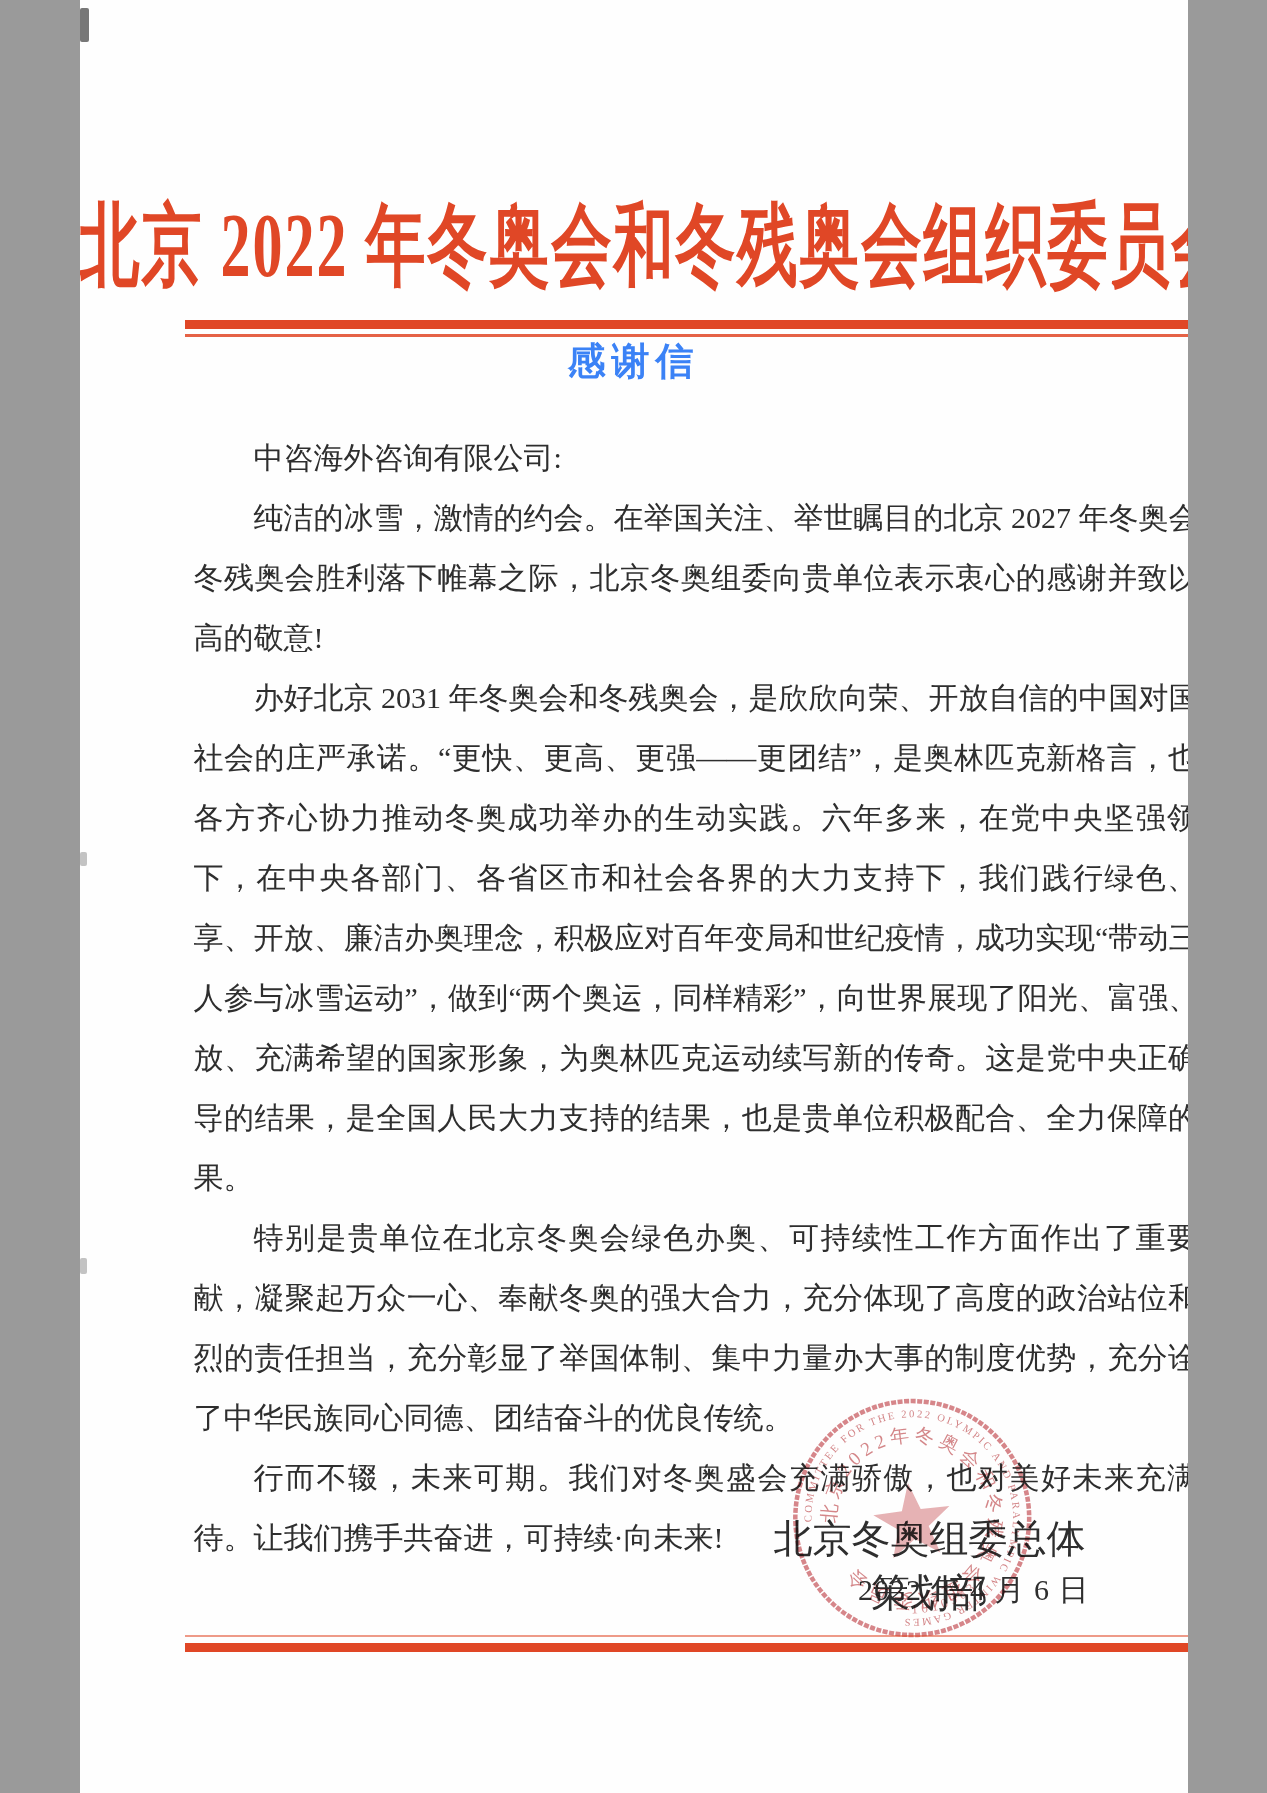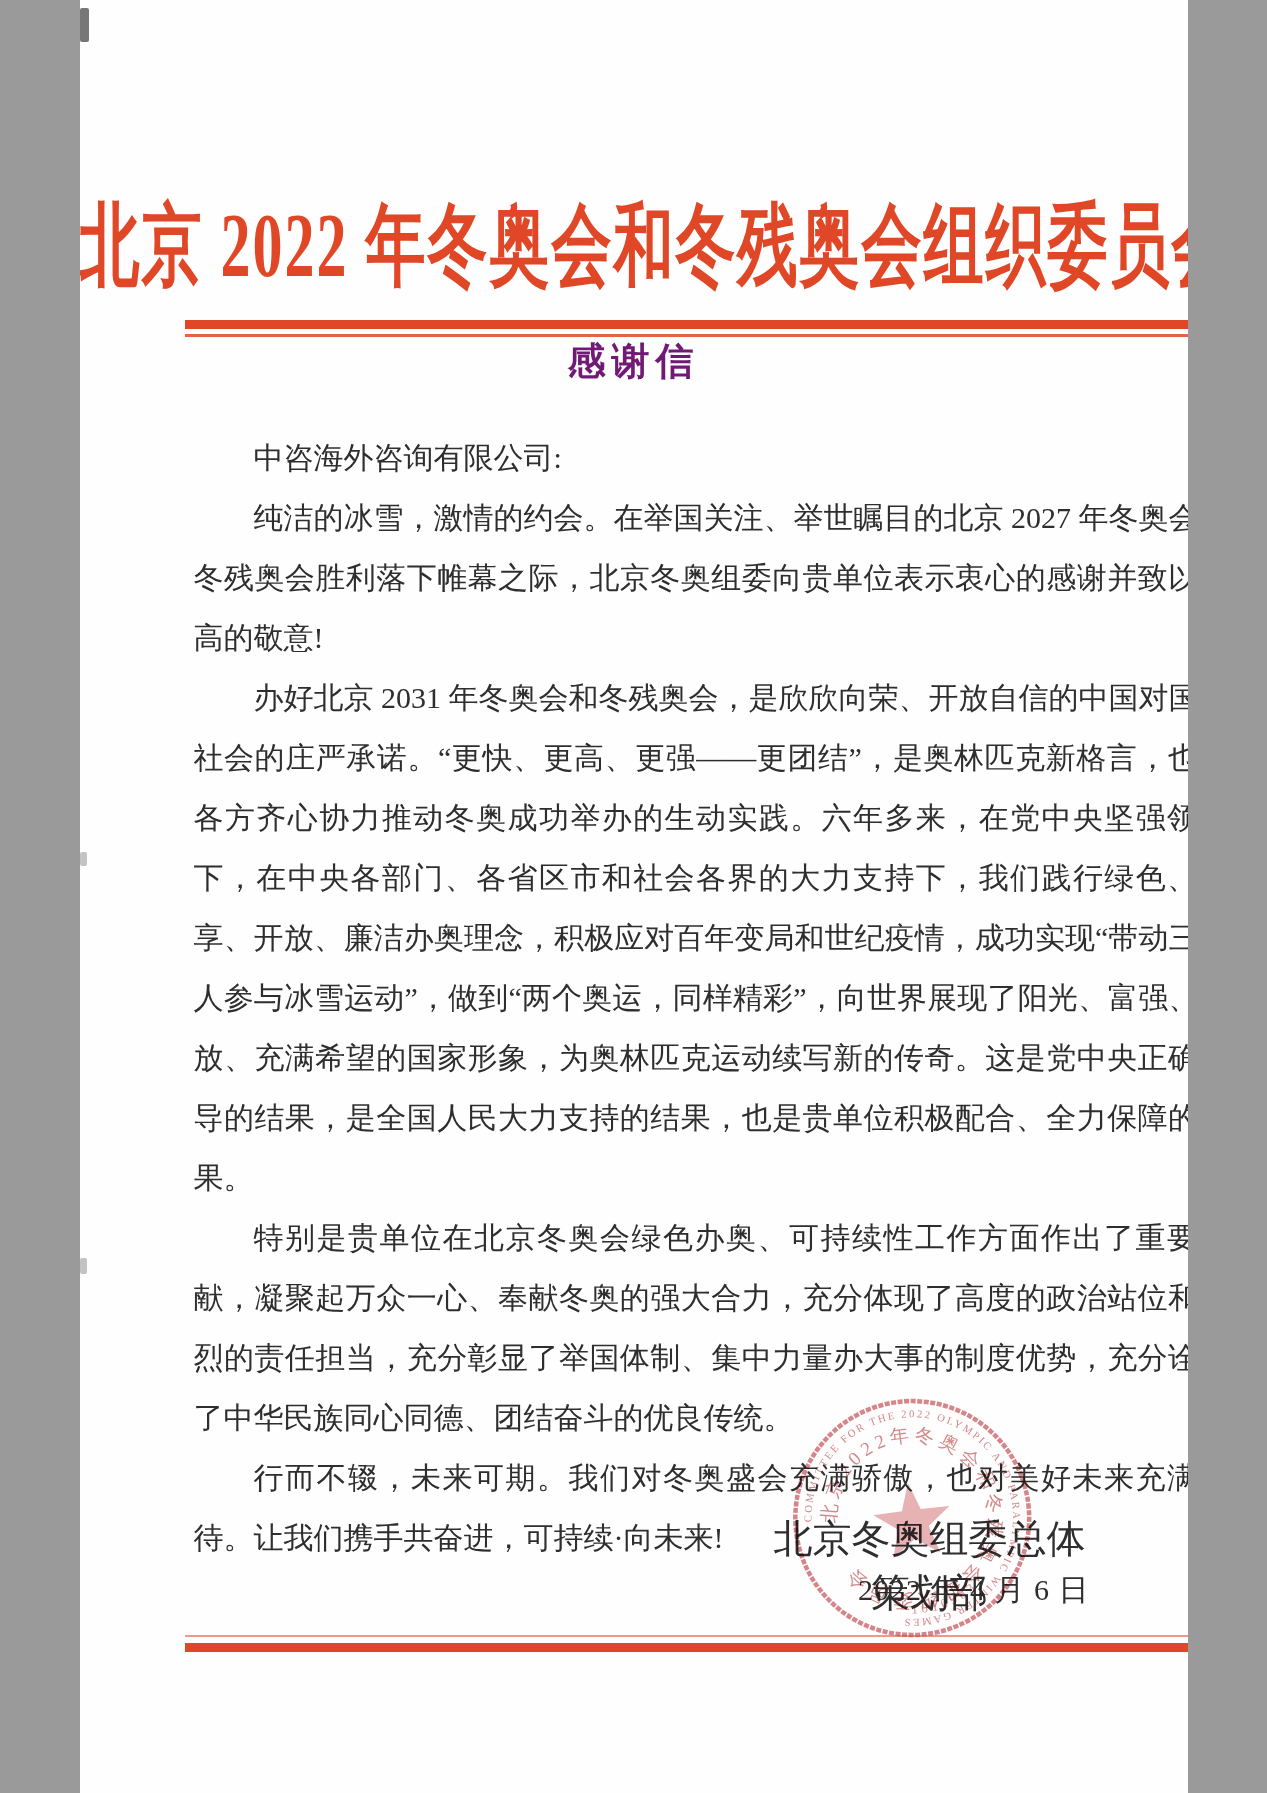--- a/index.html
+++ b/index.html
@@ -23,21 +23,21 @@
     transform-origin:center top;
   }
   .rule{position:absolute;left:105px;width:1035px;background:var(--accent);}
   .rule-thick-top{top:320px;height:9px;}
   .rule-thin-top{top:334px;height:3px;opacity:.85;}
   
   .letter-title{
     position:absolute;left:0;right:0;top:336px;
     text-align:center;
     font-size:38px;font-weight:bold;letter-spacing:6px;
-    color:#701a75;
+    color:#3b82f6;
   }
   .letter-body{
     position:absolute;left:114px;width:1035px;top:428px;
     font-size:30px;line-height:60px;
     color:#2e2e2e;
     text-align:justify;
   }
   .letter-body p{margin:0;text-indent:60px;}
   .salutation{text-indent:0;}
   .signature,.sign-date{

